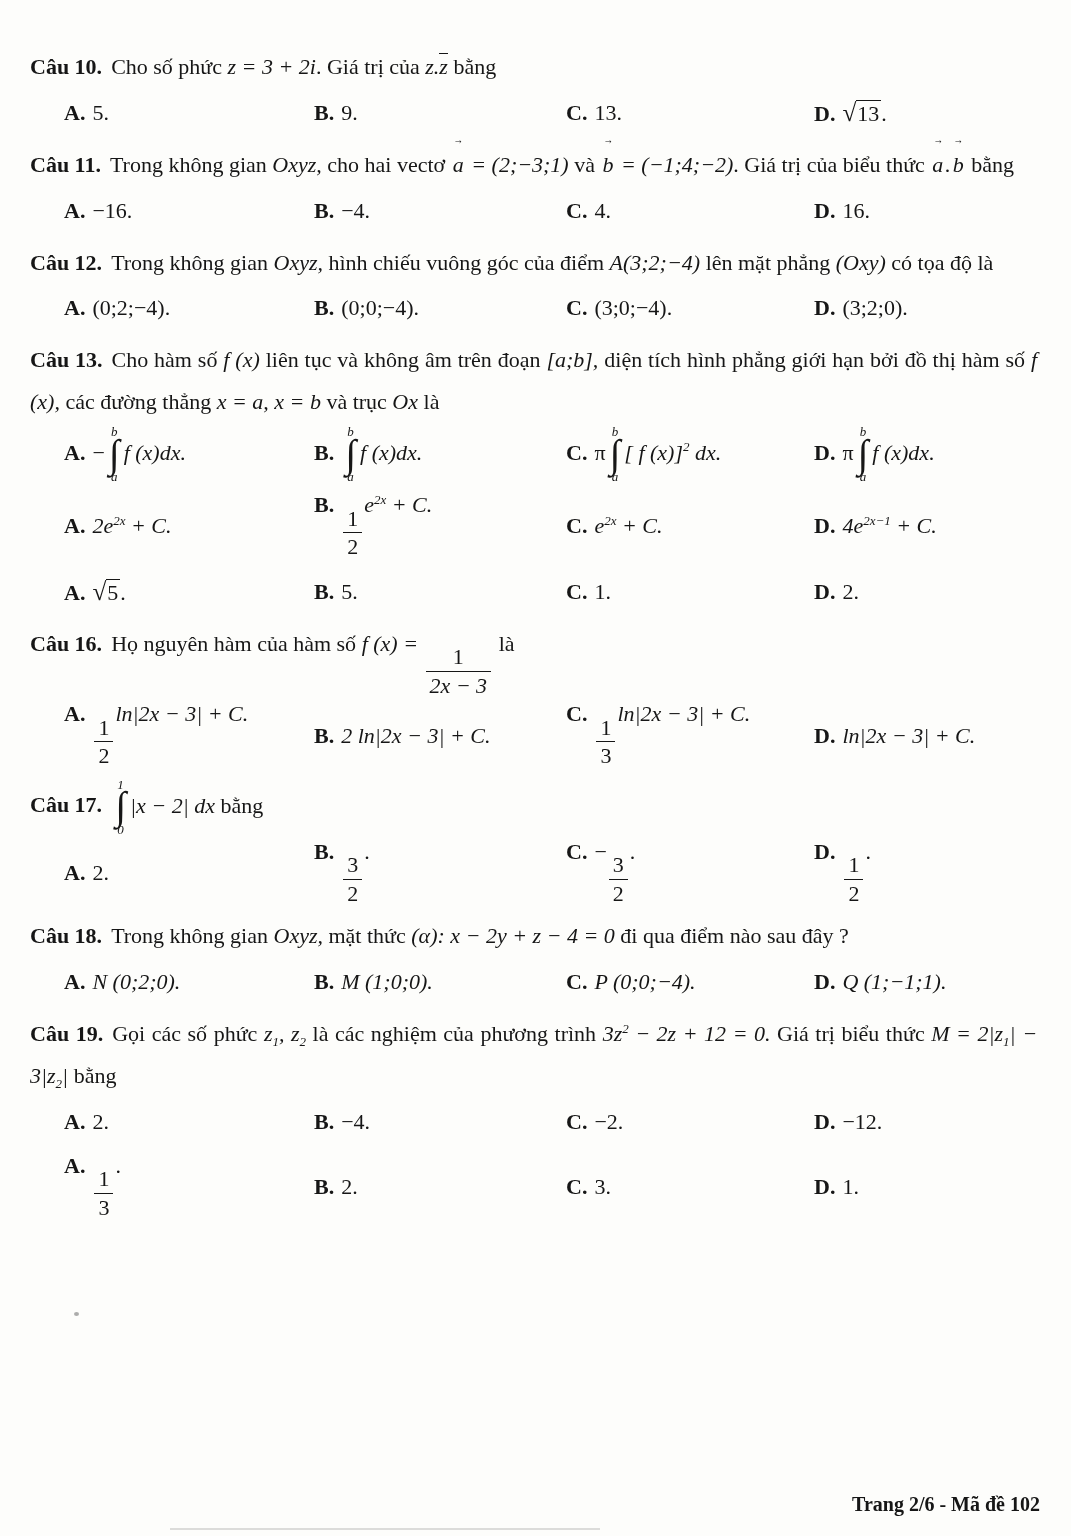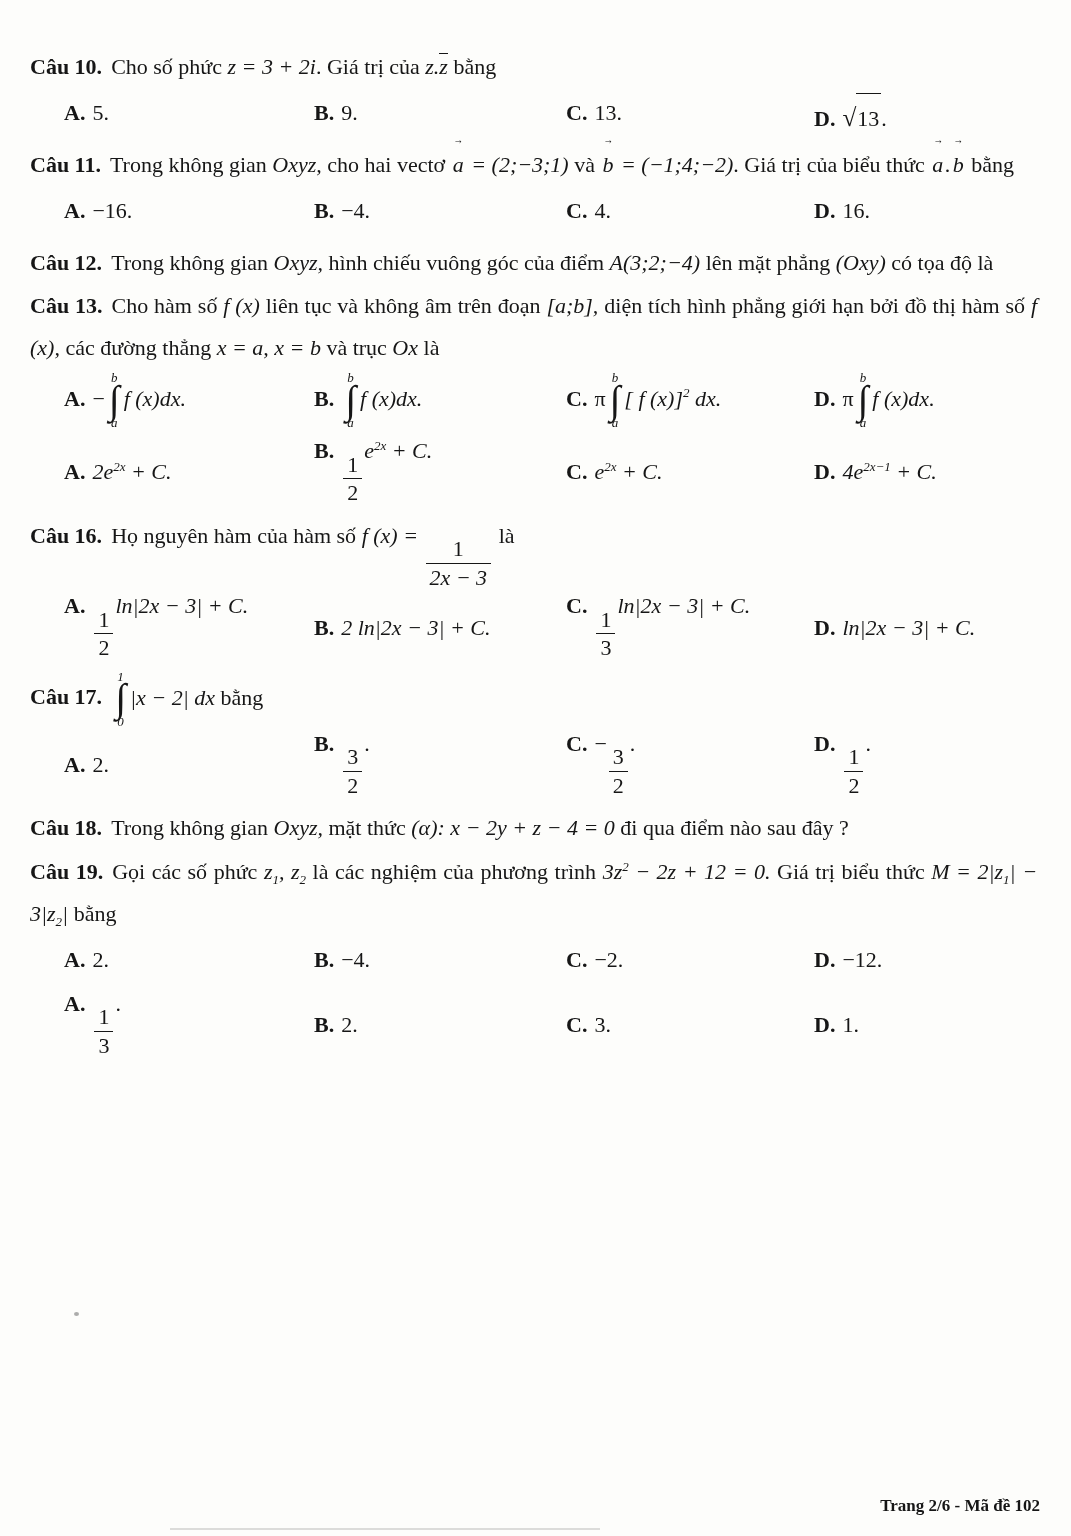--- a/index.html
+++ b/index.html
@@ -15,33 +15,33 @@
         margin:2px 0 8px;align-items:center;min-height:46px;}
   .ol{font-weight:700;margin-right:7px;}
   
   .frac{display:inline-flex;flex-direction:column;align-items:center;vertical-align:-0.62em;
         line-height:1.25;padding:0 2px;font-style:normal;}
   .fn{padding:0 4px;}
   .fd{border-top:1.6px solid #161616;padding:0 4px;}
   
   .sqrt{white-space:nowrap;}
   .rad{font-size:1.15em;}
-  .arg{display:inline-block;border-top:1.6px solid #161616;line-height:1.2;padding:12px 2px 0 1px;}
+  .arg{display:inline-block;border-top:1.6px solid #161616;line-height:1.2;padding:0 2px 0 1px;}
   
   .int{display:inline-flex;flex-direction:column;align-items:center;vertical-align:middle;
        line-height:1;margin:0 4px;font-style:normal;}
   .ig{font-size:1.8em;line-height:0.8;}
   .lim{font-size:13px;font-style:italic;line-height:1.05;}
   
   .vec{position:relative;display:inline-block;padding:0 2px;}
   .arr{position:absolute;top:-11px;left:50%;transform:translateX(-50%) scaleX(0.75);
        font-size:13px;line-height:1;font-style:normal;}
   
   .bar{display:inline-block;border-top:1.6px solid #161616;line-height:1.15;}
-  .footer{position:absolute;right:31px;bottom:20px;font-weight:700;font-size:17px;}
+  .footer{position:absolute;right:31px;bottom:20px;font-weight:700;font-size:20px;}
   .speck{position:absolute;background:#4a4a4a;}
 </style>
 </head>
 <body>
 
 <div class="page">
 
   <div class="q">
     <p class="qbody"><b class="qno">Câu 10.</b><span>Cho số phức </span><span class="m">z = 3 + 2i</span><span>. Giá trị của </span><span class="m">z.</span><span class="m bar">z</span><span> bằng</span></p>
     <div class="opts">
@@ -57,20 +57,26 @@
     <div class="opts">
       <span class="opt"><b class="ol">A.</b><span>−16.</span></span>
       <span class="opt"><b class="ol">B.</b><span>−4.</span></span>
       <span class="opt"><b class="ol">C.</b><span>4.</span></span>
       <span class="opt"><b class="ol">D.</b><span>16.</span></span>
     </div>
   </div>
 
   <div class="q">
     <p class="qbody"><b class="qno">Câu 12.</b><span>Trong không gian </span><span class="m">Oxyz,</span><span> hình chiếu vuông góc của điểm </span><span class="m">A(3;2;−4)</span><span> lên mặt phẳng </span><span class="m">(Oxy)</span><span> có tọa độ là</span></p>
+    <div class="opts">
+      <span class="opt"><b class="ol">A.</b><span>(0;2;−4).</span></span>
+      <span class="opt"><b class="ol">B.</b><span>(0;0;−4).</span></span>
+      <span class="opt"><b class="ol">C.</b><span>(3;0;−4).</span></span>
+      <span class="opt"><b class="ol">D.</b><span>(3;2;0).</span></span>
+    </div>
   </div>
 
   <div class="q">
     <p class="qbody"><b class="qno">Câu 13.</b><span>Cho hàm số </span><span class="m">f (x)</span><span> liên tục và không âm trên đoạn </span><span class="m">[a;b],</span><span> diện tích hình phẳng giới hạn bởi đồ thị hàm số </span><span class="m">f (x),</span><span> các đường thẳng </span><span class="m">x = a, x = b</span><span> và trục </span><span class="m">Ox</span><span> là</span></p>
     <div class="opts">
       <span class="opt"><b class="ol">A.</b><span>−</span><span class="int">
             <span class="lim">b</span>
             <span class="ig">∫</span>
             <span class="lim">a</span>
           </span><span class="m">f (x)dx.</span></span>
@@ -98,20 +104,26 @@
       <span class="opt"><b class="ol">B.</b><span class="frac">
             <span class="fn">1</span>
             <span class="fd">2</span>
           </span><span class="m">e</span><sup>2x</sup><span class="m"> + C.</span></span>
       <span class="opt"><b class="ol">C.</b><span class="m">e</span><sup>2x</sup><span class="m"> + C.</span></span>
       <span class="opt"><b class="ol">D.</b><span class="m">4e</span><sup>2x−1</sup><span class="m"> + C.</span></span>
     </div>
   </div>
 
   <div class="q">
+    <div class="opts">
+      <span class="opt"><b class="ol">A.</b><span class="sqrt"><span class="rad">√</span><span class="arg">5</span></span><span>.</span></span>
+      <span class="opt"><b class="ol">B.</b><span>5.</span></span>
+      <span class="opt"><b class="ol">C.</b><span>1.</span></span>
+      <span class="opt"><b class="ol">D.</b><span>2.</span></span>
+    </div>
   </div>
 
   <div class="q">
     <p class="qbody"><b class="qno">Câu 16.</b><span>Họ nguyên hàm của hàm số </span><span class="m">f (x) = </span><span class="frac">
           <span class="fn">1</span>
           <span class="fd m">2x − 3</span>
         </span><span> là</span></p>
     <div class="opts">
       <span class="opt"><b class="ol">A.</b><span class="frac">
             <span class="fn">1</span>
@@ -144,20 +156,26 @@
           </span><span>.</span></span>
       <span class="opt"><b class="ol">D.</b><span class="frac">
             <span class="fn">1</span>
             <span class="fd">2</span>
           </span><span>.</span></span>
     </div>
   </div>
 
   <div class="q">
     <p class="qbody"><b class="qno">Câu 18.</b><span>Trong không gian </span><span class="m">Oxyz,</span><span> mặt thức </span><span class="m">(α): x − 2y + z − 4 = 0</span><span> đi qua điểm nào sau đây ?</span></p>
+    <div class="opts">
+      <span class="opt"><b class="ol">A.</b><span class="m">N (0;2;0).</span></span>
+      <span class="opt"><b class="ol">B.</b><span class="m">M (1;0;0).</span></span>
+      <span class="opt"><b class="ol">C.</b><span class="m">P (0;0;−4).</span></span>
+      <span class="opt"><b class="ol">D.</b><span class="m">Q (1;−1;1).</span></span>
+    </div>
   </div>
 
   <div class="q">
     <p class="qbody"><b class="qno">Câu 19.</b><span>Gọi các số phức </span><span class="m">z</span><sub>1</sub><span class="m">, z</span><sub>2</sub><span> là các nghiệm của phương trình </span><span class="m">3z</span><sup>2</sup><span class="m"> − 2z + 12 = 0.</span><span> Giá trị biểu thức </span><span class="m">M = 2|z</span><sub>1</sub><span class="m">| − 3|z</span><sub>2</sub><span class="m">|</span><span> bằng</span></p>
     <div class="opts">
       <span class="opt"><b class="ol">A.</b><span>2.</span></span>
       <span class="opt"><b class="ol">B.</b><span>−4.</span></span>
       <span class="opt"><b class="ol">C.</b><span>−2.</span></span>
       <span class="opt"><b class="ol">D.</b><span>−12.</span></span>
     </div>

